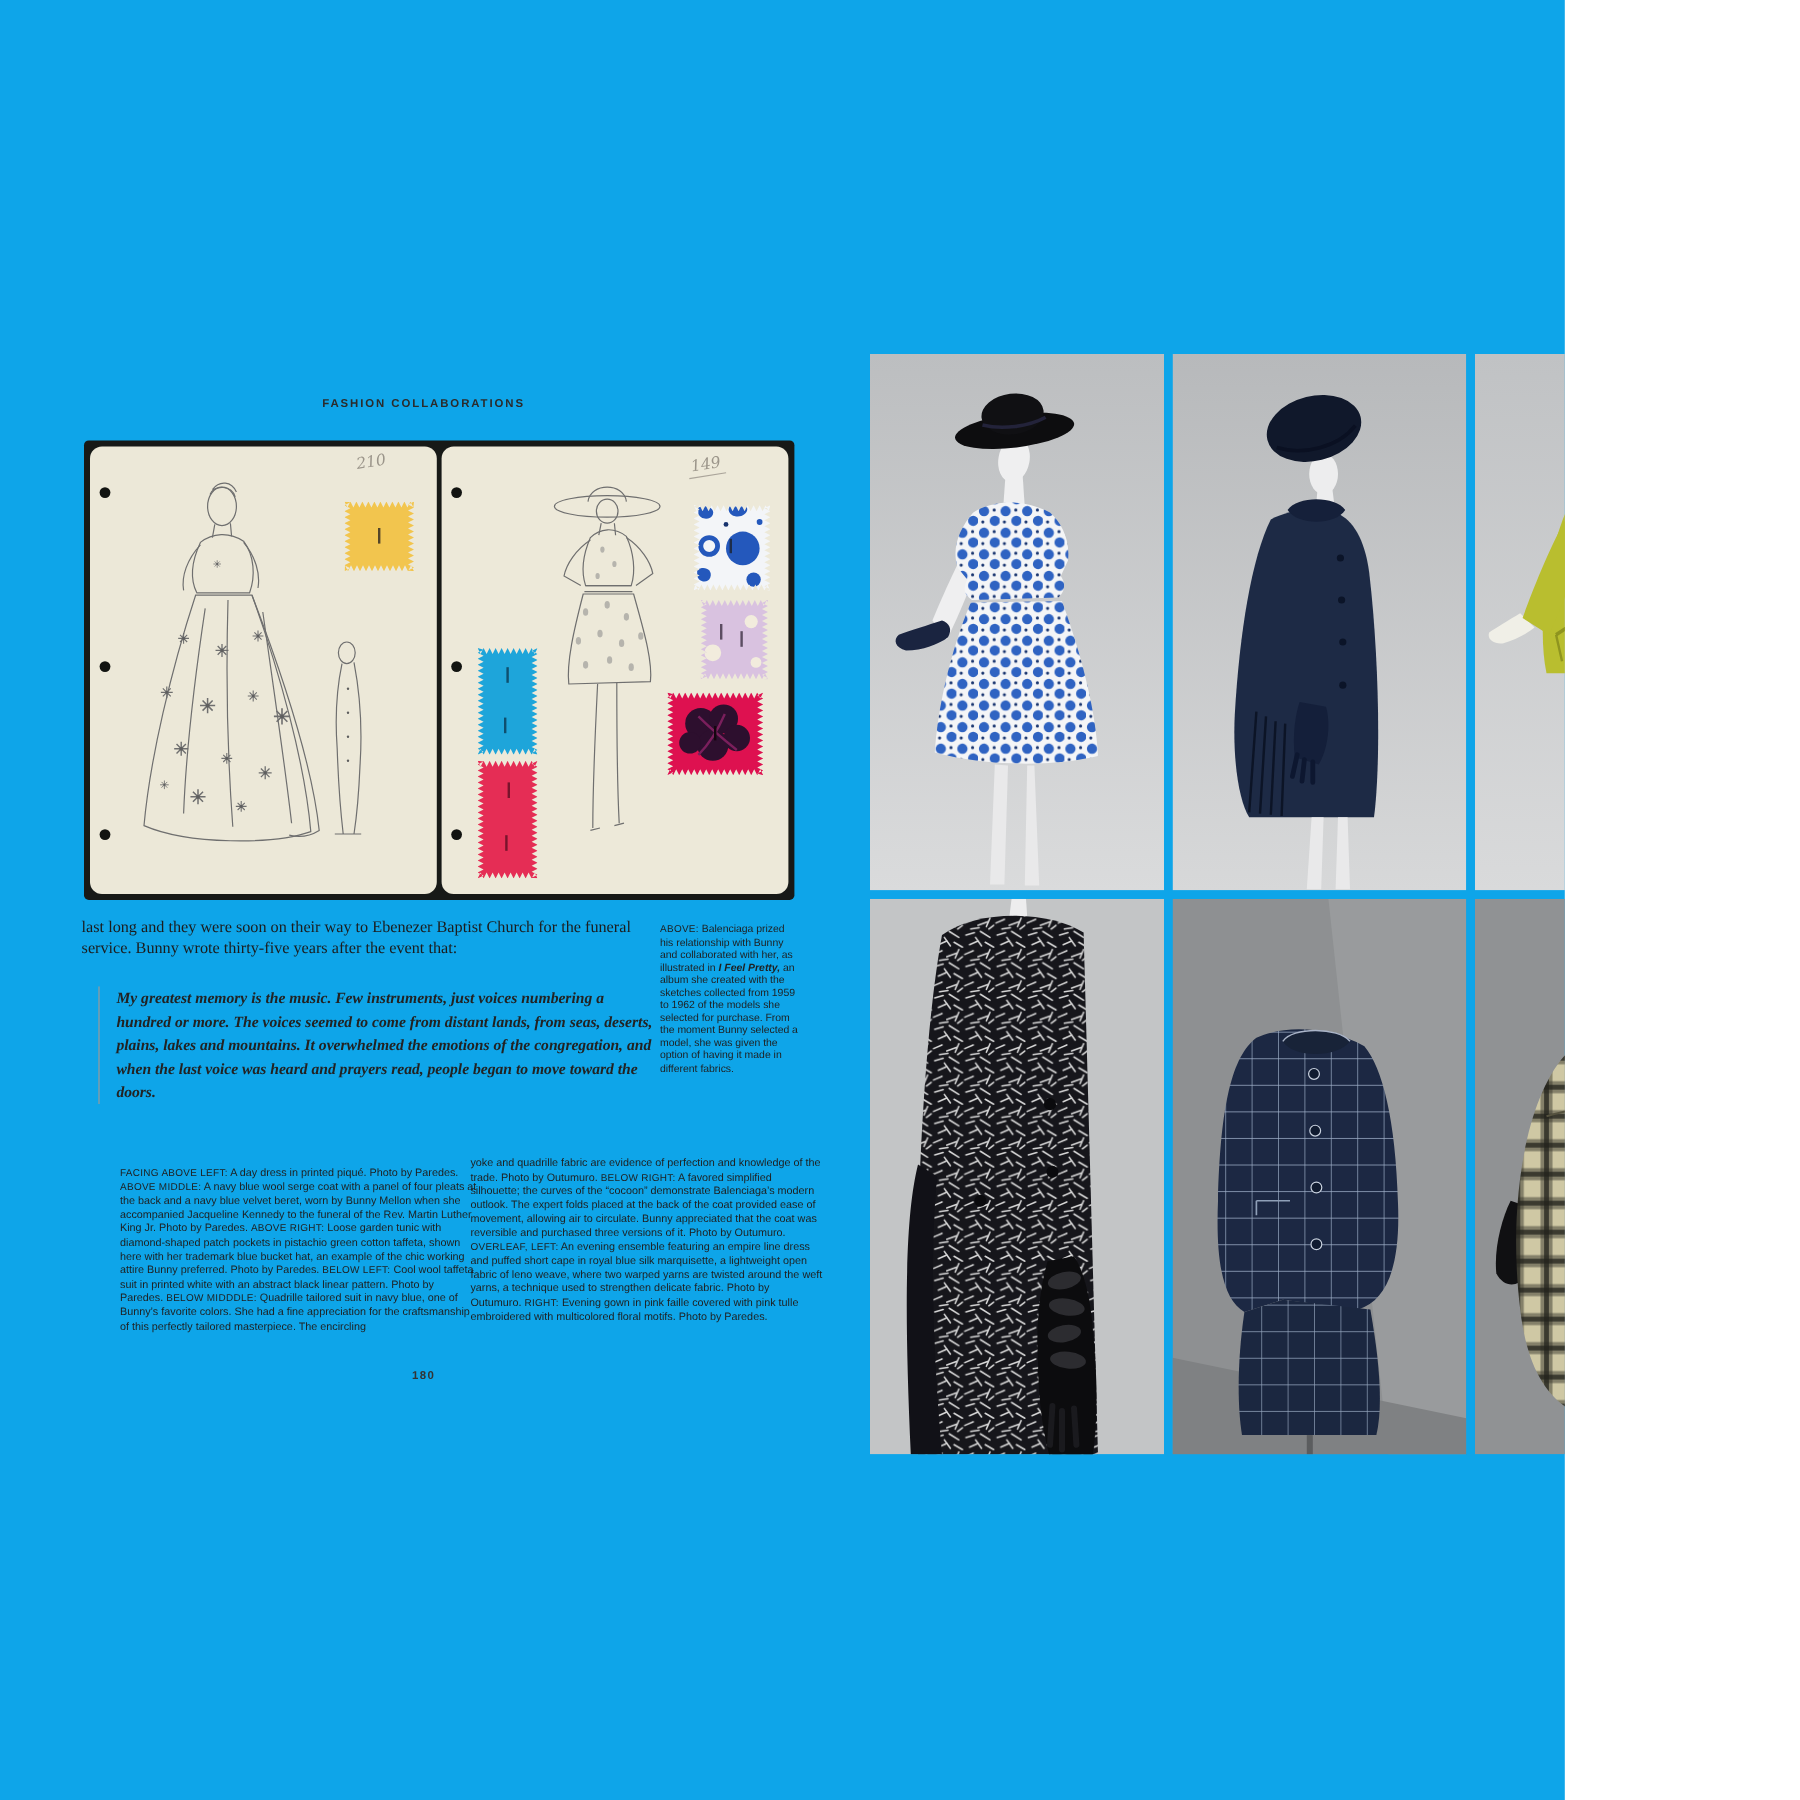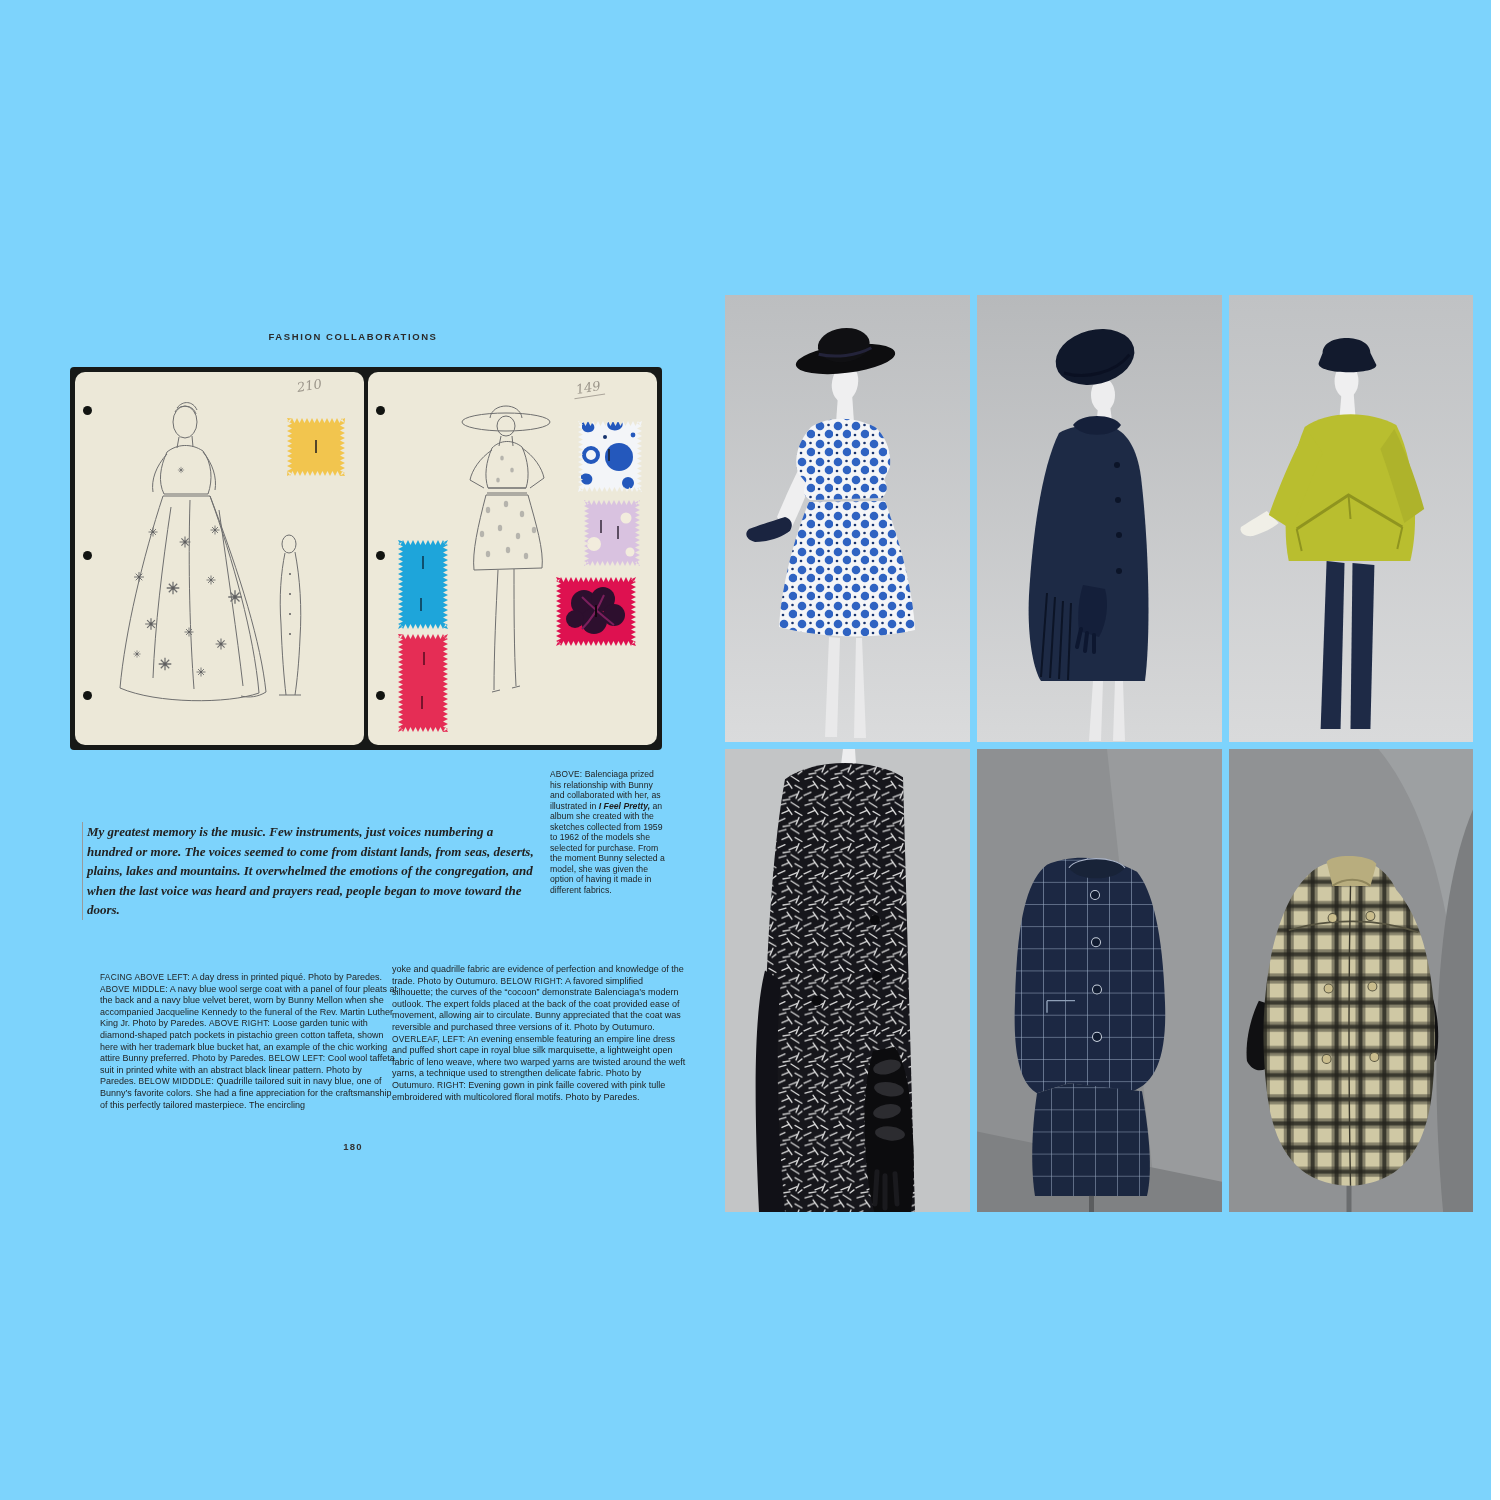--- a/index.html
+++ b/index.html
@@ -1,25 +1,25 @@
 <!DOCTYPE html>
 <html><head>
 <meta charset="utf-8">
 <style>
   html,body{margin:0;padding:0;background:#ffffff;}
-  .canvas{position:relative;width:1491px;height:1500px;background:#7dd3fc;overflow:hidden;
+  .canvas{position:relative;width:1304px;height:1500px;background:#0ea5e9;overflow:hidden;
           font-family:"Liberation Sans",sans-serif;}
   .abs{position:absolute;}
 
   
   .running-head{left:68px;top:331px;width:570px;text-align:center;
     font-size:9.5px;font-weight:700;letter-spacing:1.6px;color:#2b2b2b;}
   .serif{font-family:"Liberation Serif",serif;color:#1c1c1c;}
   .para1{left:68px;top:764px;width:472px;font-size:13.5px;line-height:17px;}
-  .quote{left:82px;top:822px;width:450px;border-left:1px solid #9a9a9a;padding-left:4px;
+  .quote{left:82px;top:822px;width:450px;border-left:1px solid #9a9a9a;padding-left:14px;
     font-size:13px;line-height:19.5px;font-style:italic;font-weight:600;color:#222;}
   .para2{left:80px;top:904px;width:472px;font-size:13.5px;line-height:17px;}
   .caption{font-size:9px;line-height:11.6px;color:#1f1f1f;}
   .seg-b{font-weight:400;font-size:8.3px;letter-spacing:.25px;}
   .seg-i{font-style:italic;font-weight:bold;}
   .side-caption{left:550px;top:769px;width:116px;font-size:8.7px;line-height:10.5px;}
   .cap-left{left:68px;top:972px;width:298px;margin-left:32px;}
   .cap-right{left:372px;top:964px;width:294px;margin-left:20px;}
   .folio{left:68px;top:1141px;width:570px;text-align:center;font-size:9.5px;
     letter-spacing:1.2px;color:#333;font-weight:600;}
@@ -188,20 +188,21 @@
         </svg>
       </div>
 
       <div class="swatch pinked" style="left: 30px; top: 262px; width: 50px; height: 98px; background: rgb(229, 45, 85); clip-path: polygon(0px 0px, 2.5px 5px, 5px 0px, 7.5px 5px, 10px 0px, 12.5px 5px, 15px 0px, 17.5px 5px, 20px 0px, 22.5px 5px, 25px 0px, 27.5px 5px, 30px 0px, 32.5px 5px, 35px 0px, 37.5px 5px, 40px 0px, 42.5px 5px, 45px 0px, 47.5px 5px, 50px 0px, 50px 0px, 45px 2.5px, 50px 5px, 45px 7.5px, 50px 10px, 45px 12.5px, 50px 15px, 45px 17.5px, 50px 20px, 45px 22.5px, 50px 25px, 45px 27.5px, 50px 30px, 45px 32.5px, 50px 35px, 45px 37.5px, 50px 40px, 45px 42.5px, 50px 45px, 45px 47.5px, 50px 50px, 45px 52.5px, 50px 55px, 45px 57.5px, 50px 60px, 45px 62.5px, 50px 65px, 45px 67.5px, 50px 70px, 45px 72.5px, 50px 75px, 45px 77.5px, 50px 80px, 45px 82.5px, 50px 85px, 45px 87.5px, 50px 90px, 45px 92.5px, 50px 95px, 45px 97.5px, 50px 98px, 50px 98px, 47.5px 93px, 45px 98px, 42.5px 93px, 40px 98px, 37.5px 93px, 35px 98px, 32.5px 93px, 30px 98px, 27.5px 93px, 25px 98px, 22.5px 93px, 20px 98px, 17.5px 93px, 15px 98px, 12.5px 93px, 10px 98px, 7.5px 93px, 5px 98px, 2.5px 93px, 0px 98px, 0px 98px, 5px 95.5px, 0px 93px, 5px 90.5px, 0px 88px, 5px 85.5px, 0px 83px, 5px 80.5px, 0px 78px, 5px 75.5px, 0px 73px, 5px 70.5px, 0px 68px, 5px 65.5px, 0px 63px, 5px 60.5px, 0px 58px, 5px 55.5px, 0px 53px, 5px 50.5px, 0px 48px, 5px 45.5px, 0px 43px, 5px 40.5px, 0px 38px, 5px 35.5px, 0px 33px, 5px 30.5px, 0px 28px, 5px 25.5px, 0px 23px, 5px 20.5px, 0px 18px, 5px 15.5px, 0px 13px, 5px 10.5px, 0px 8px, 5px 5.5px, 0px 3px, 5px 0.5px);">
         <div class="staple" style="left:25px;top:18px;background:#5e0c22"></div>
         <div class="staple" style="left:23px;top:62px;background:#5e0c22"></div>
       </div>
     </div>
   </div>
 
+  <div class="abs serif para1">last long and they were soon on their way to Ebenezer Baptist Church for the funeral service. Bunny wrote thirty-five years after the event that:</div>
   <div class="abs serif quote">My greatest memory is the music. Few instruments, just voices numbering a hundred or more. The voices seemed to come from distant lands, from seas, deserts, plains, lakes and mountains. It overwhelmed the emotions of the congregation, and when the last voice was heard and prayers read, people began to move toward the doors.</div>
 
   <div class="abs caption side-caption"><span class="seg-b">ABOVE:</span><span class="seg-n"> Balenciaga prized his relationship with Bunny and collaborated with her, as illustrated in </span><span class="seg-i">I Feel Pretty,</span><span class="seg-n"> an album she created with the sketches collected from 1959 to 1962 of the models she selected for purchase. From the moment Bunny selected a model, she was given the option of having it made in different fabrics.</span></div>
   <div class="abs caption cap-left"><span class="seg-b">FACING ABOVE LEFT:</span><span class="seg-n"> A day dress in printed piqué. Photo by Paredes. </span><span class="seg-b">ABOVE MIDDLE:</span><span class="seg-n"> A navy blue wool serge coat with a panel of four pleats at the back and a navy blue velvet beret, worn by Bunny Mellon when she accompanied Jacqueline Kennedy to the funeral of the Rev. Martin Luther King Jr. Photo by Paredes. </span><span class="seg-b">ABOVE RIGHT:</span><span class="seg-n"> Loose garden tunic with diamond-shaped patch pockets in pistachio green cotton taffeta, shown here with her trademark blue bucket hat, an example of the chic working attire Bunny preferred. Photo by Paredes. </span><span class="seg-b">BELOW LEFT:</span><span class="seg-n"> Cool wool taffeta suit in printed white with an abstract black linear pattern. Photo by Paredes. </span><span class="seg-b">BELOW MIDDDLE:</span><span class="seg-n"> Quadrille tailored suit in navy blue, one of Bunny’s favorite colors. She had a fine appreciation for the craftsmanship of this perfectly tailored masterpiece. The encircling</span></div>
   <div class="abs caption cap-right"><span class="seg-n">yoke and quadrille fabric are evidence of perfection and knowledge of the trade. Photo by Outumuro. </span><span class="seg-b">BELOW RIGHT:</span><span class="seg-n"> A favored simplified silhouette; the curves of the “cocoon” demonstrate Balenciaga’s modern outlook. The expert folds placed at the back of the coat provided ease of movement, allowing air to circulate. Bunny appreciated that the coat was reversible and purchased three versions of it. Photo by Outumuro. </span><span class="seg-b">OVERLEAF, LEFT:</span><span class="seg-n"> An evening ensemble featuring an empire line dress and puffed short cape in royal blue silk marquisette, a lightweight open fabric of leno weave, where two warped yarns are twisted around the weft yarns, a technique used to strengthen delicate fabric. Photo by Outumuro. </span><span class="seg-b">RIGHT:</span><span class="seg-n"> Evening gown in pink faille covered with pink tulle embroidered with multicolored floral motifs. Photo by Paredes.</span></div>
   <div class="abs folio">180</div>
 
   <div class="abs photo-grid">
 
     <div class="photo">

